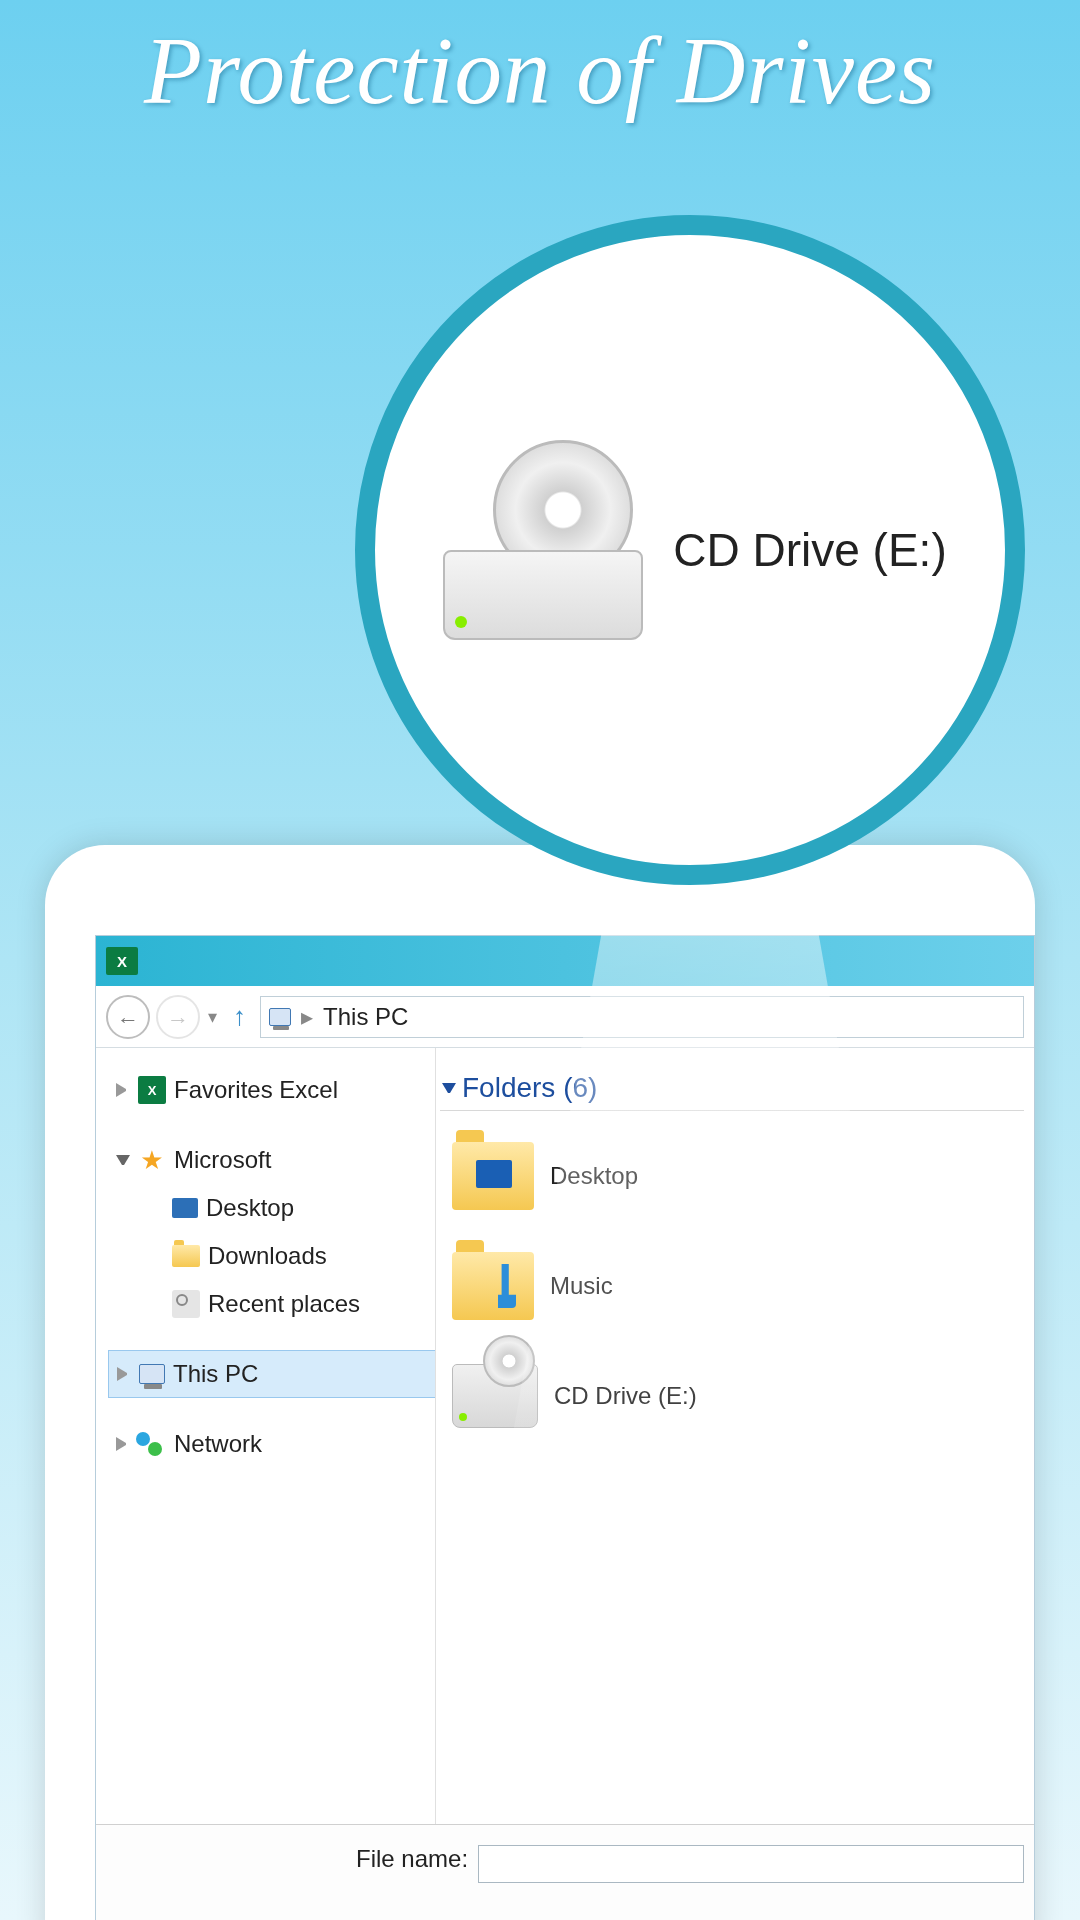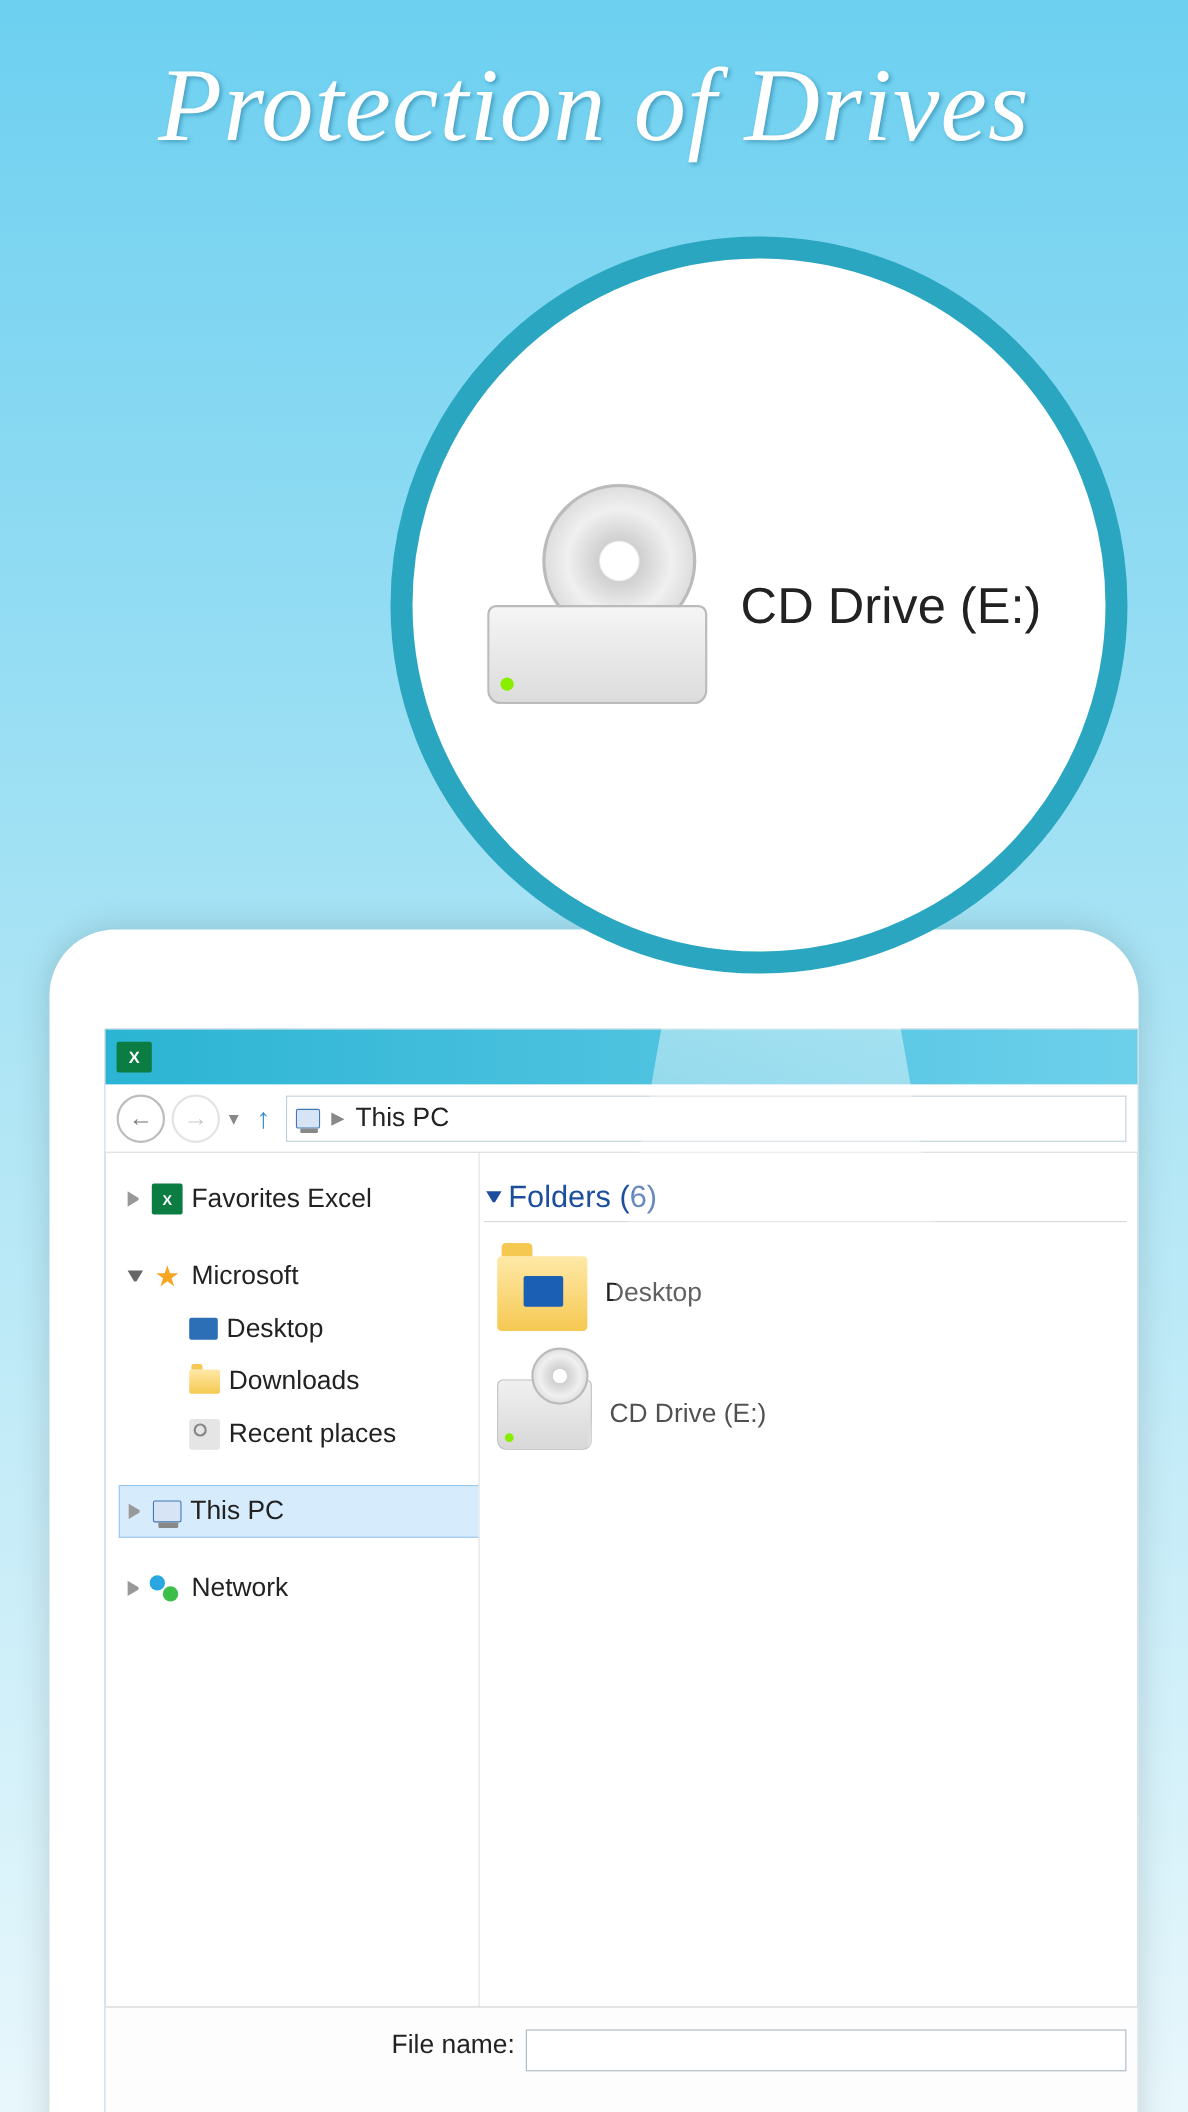--- a/index.html
+++ b/index.html
@@ -11,21 +11,21 @@
     position: relative;
     overflow: hidden;
   }
   .banner-title {
     text-align: center;
     font-family: "Brush Script MT", cursive;
     font-size: 95px;
     font-style: italic;
     color: #fff;
     text-shadow: 2px 2px 4px rgba(0,80,120,0.4);
-    padding-top: 40px;
+    padding-top: 16px;
     letter-spacing: 1px;
   }
   .zoom-circle {
     position: absolute;
     top: 215px;
     left: 355px;
     width: 670px;
     height: 670px;
     border-radius: 50%;
     background: #fff;
@@ -252,20 +252,24 @@
 
       <div class="content">
         <div class="section-head">
           <span class="tri"></span>
           <span>Folders (6)</span>
         </div>
         <div class="item-row">
           <div class="big-folder desktop"></div>
           <span>Desktop</span>
         </div>
+        <div class="item-row">
+          <div class="big-folder music"></div>
+          <span>Music</span>
+        </div>
 
         <div class="item-row">
           <div class="drive-icon">
               <div class="disc"></div>
             </div>
           <span>CD Drive (E:)</span>
         </div>
       </div>
     </div>
 

